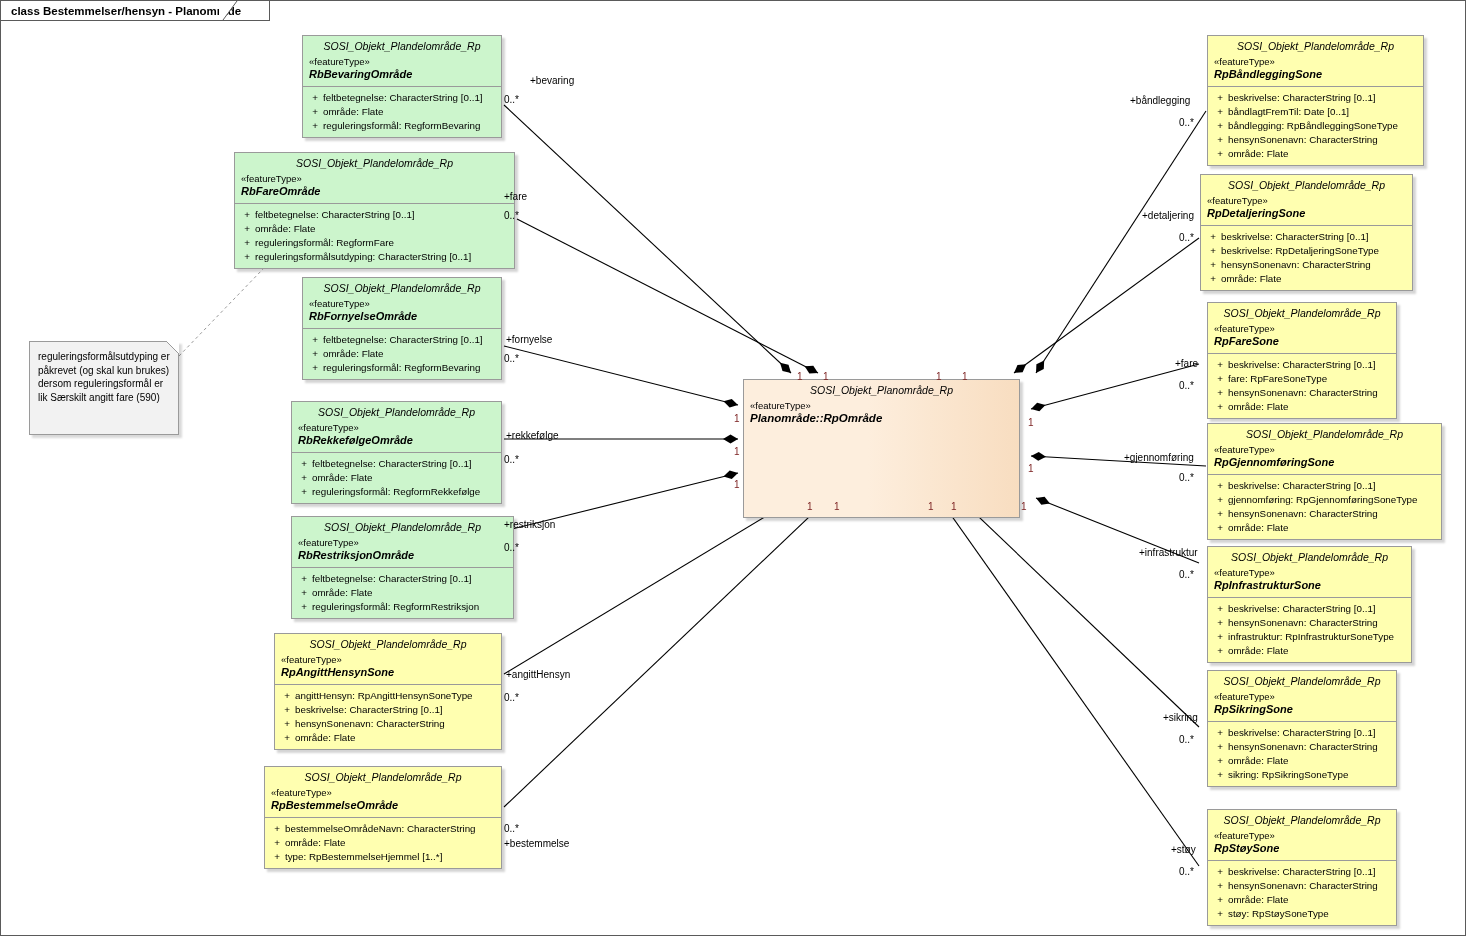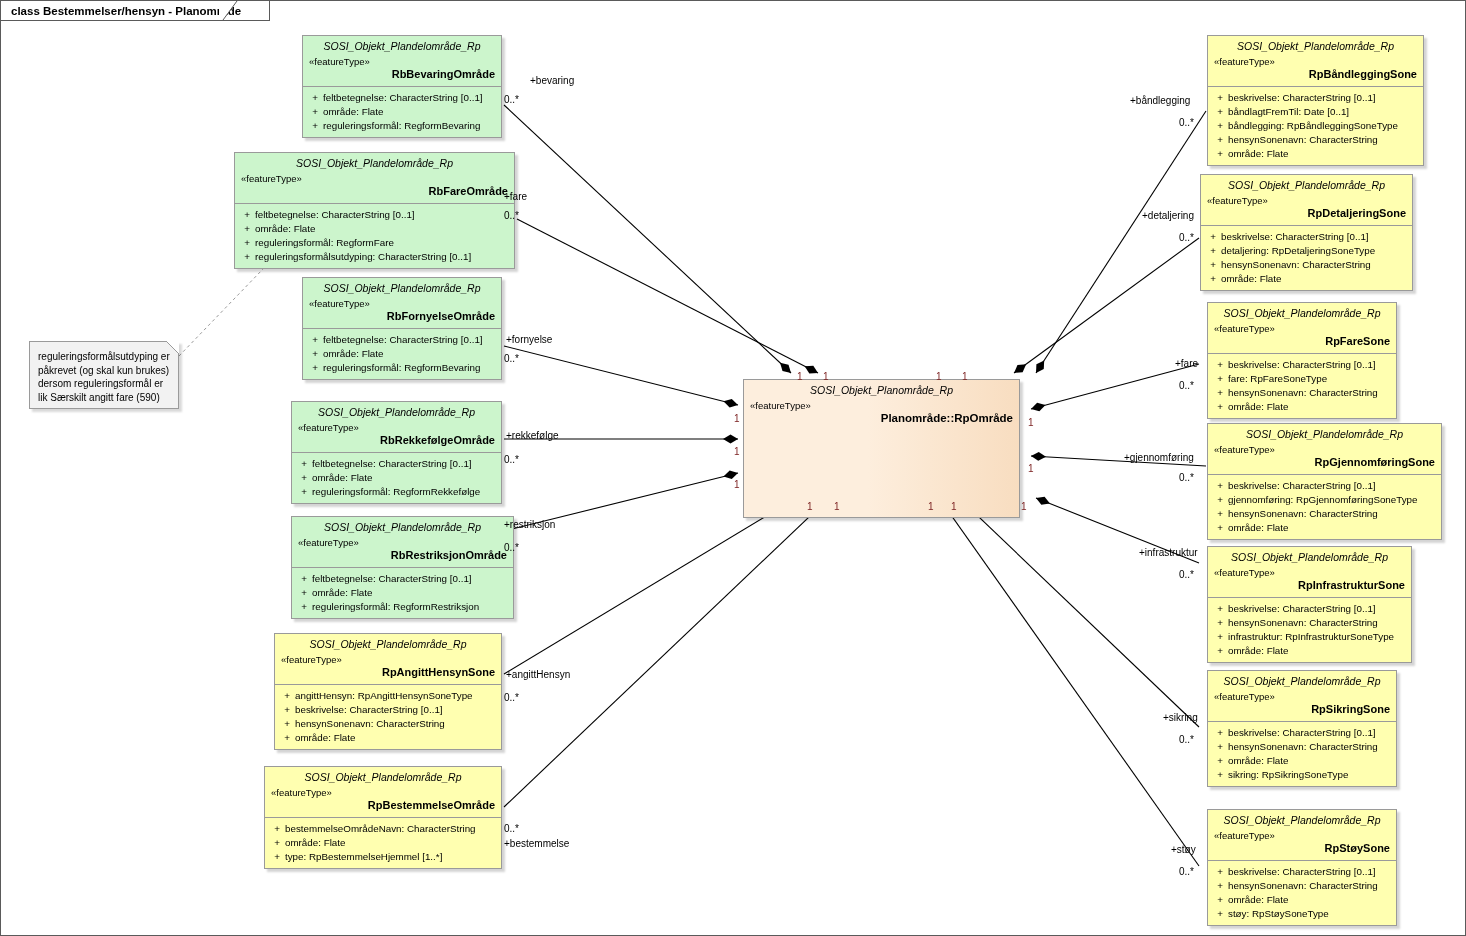--- a/index.html
+++ b/index.html
@@ -77,24 +77,25 @@
   }
   .uml-stereo {
     font-size: 9.5px;
     line-height: 13px;
     margin-top: 2px;
     color: #000;
   }
   .uml-name {
     font-size: 11px;
     font-weight: bold;
-    text-align: right;
+    text-align: left;
     line-height: 13px;
     color: #000;
     white-space: nowrap;
+    font-style: italic;
   }
   .uml-sep {
     border-top: 1px solid #9a9a9a;
   }
   .uml-attrs {
     padding: 4px 4px 4px 4px;
   }
   .attr {
     display: flex;
     font-size: 9.8px;
@@ -190,21 +191,21 @@
       <path d="M 1198,562 L 1035,497" marker-end="url(#dia)"></path>
       <path d="M 1198,726 L 958,497" marker-end="url(#dia)"></path>
       <path d="M 1198,865 L 938,497" marker-end="url(#dia)"></path>
     </g>
 
     <g stroke="#9a9a9a" stroke-width="1" fill="none" stroke-dasharray="3,3">
       <path d="M 178,355 L 262,268"></path>
     </g>
   </svg>
 
-  <div id="note" style="left:28px; top:340px; width:150px; height:68px;">
+  <div id="note" style="left:28px; top:340px; width:150px; height:94px;">
     <svg class="foldline" viewBox="0 0 17 17">
       <polygon points="4,0 17,0 17,13" fill="#ffffff"></polygon>
       <polyline points="4,0 17,13" fill="none" stroke="#9a9a9a" stroke-width="1"></polyline>
     </svg>
     <span>reguleringsformålsutdyping er påkrevet (og skal kun brukes) dersom reguleringsformål er lik Særskilt angitt fare (590)</span>
   </div>
 
   <div class="uml green" style="left:301px; top:34px; width:200px;">
     <div class="uml-head">
       <div class="uml-ns">SOSI_Objekt_Plandelområde_Rp</div>
@@ -411,21 +412,21 @@
       <div class="uml-stereo">«featureType»</div>
       <div class="uml-name">RpDetaljeringSone</div>
     </div>
     <div class="uml-sep uml-attrs">
       <div class="attr">
           <span class="vis">+</span>
           <span class="sig">beskrivelse: CharacterString [0..1]</span>
         </div>
       <div class="attr">
           <span class="vis">+</span>
-          <span class="sig">detaljering: RpDetaljeringSoneType</span>
+          <span class="sig">beskrivelse: RpDetaljeringSoneType</span>
         </div>
       <div class="attr">
           <span class="vis">+</span>
           <span class="sig">hensynSonenavn: CharacterString</span>
         </div>
       <div class="attr">
           <span class="vis">+</span>
           <span class="sig">område: Flate</span>
         </div>
     </div>

